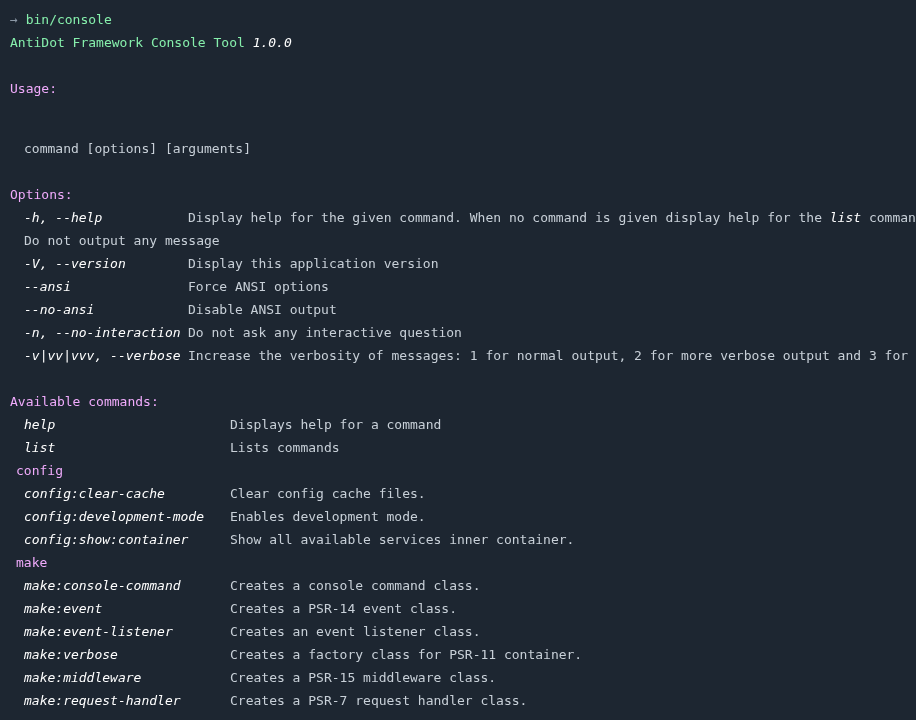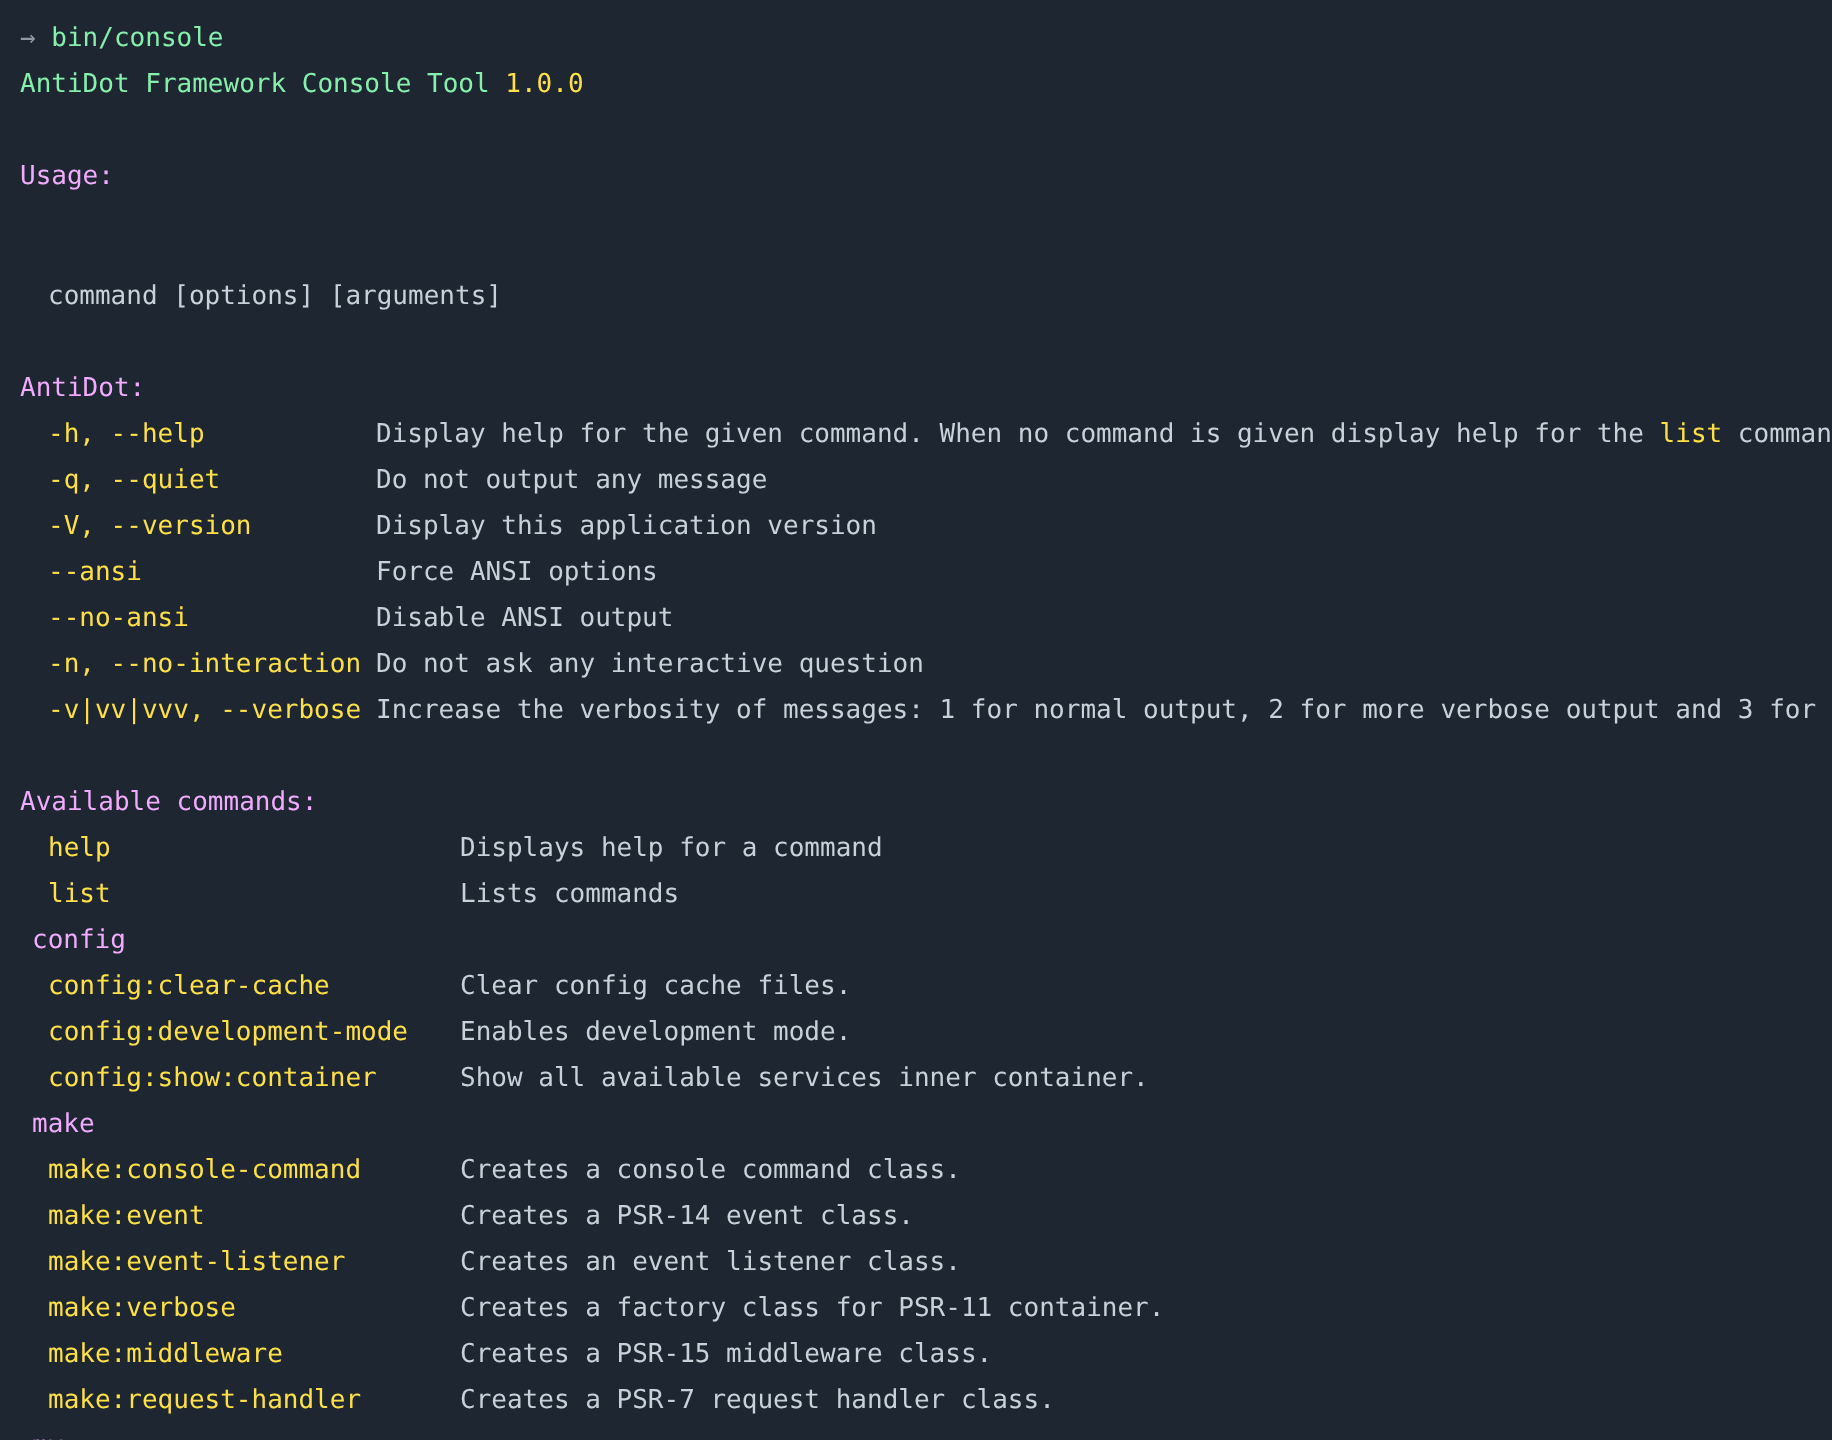--- a/index.html
+++ b/index.html
@@ -9,21 +9,21 @@
     font-family: "Menlo", "Consolas", "DejaVu Sans Mono", monospace;
     font-size: 13px;
     line-height: 23px;
     padding: 8px 10px;
     width: 916px;
     white-space: nowrap;
   }
   .prompt-sym { color: #8c98a6; }
   .white { color: #86efac; }
   .yellow { color: #f0abfc; }
-  .green  { color: #fde047; }
+  .green  { color: #ffffff; font-style: italic; }
   .dim    { color: #c8d0d8; }
   .row { display: block; }
   .indent1 { padding-left: 14px; margin-top: 37px; }
   .options-row { display: flex; padding-left: 14px; }
   .opt-flag { width: 164px; flex: 0 0 auto; }
   .cmd-row { display: flex; padding-left: 14px; align-items: flex-end; }
   .cmd-name { width: 206px; flex: 0 0 auto; }
   .section-label { padding-left: 6px; }
   .spacer { height: 23px; }
 </style>
@@ -39,28 +39,27 @@
   <span class="white">AntiDot Framework Console Tool </span><span class="green">1.0.0</span>
 </div>
 
 <div class="spacer"></div>
 
 <div class="row yellow">Usage:</div>
 <div class="row indent1 dim">command [options] [arguments]</div>
 
 <div class="spacer"></div>
 
-<div class="row yellow">AntiDot:</div>
+<div class="row yellow">Options:</div>
 <div id="options-block">
     <div class="options-row">
       <span class="opt-flag green">-h, --help</span>
       <span class="dim"><span>Display help for the given command. When no command is given display help for the </span><span class="green">list</span><span> command</span></span>
     </div>
     <div class="options-row">
-      <span class="opt-flag green">-q, --quiet</span>
       <span class="dim"><span>Do not output any message</span></span>
     </div>
     <div class="options-row">
       <span class="opt-flag green">-V, --version</span>
       <span class="dim"><span>Display this application version</span></span>
     </div>
     <div class="options-row">
       <span class="opt-flag green">    --ansi</span>
       <span class="dim"><span>Force ANSI options</span></span>
     </div>

